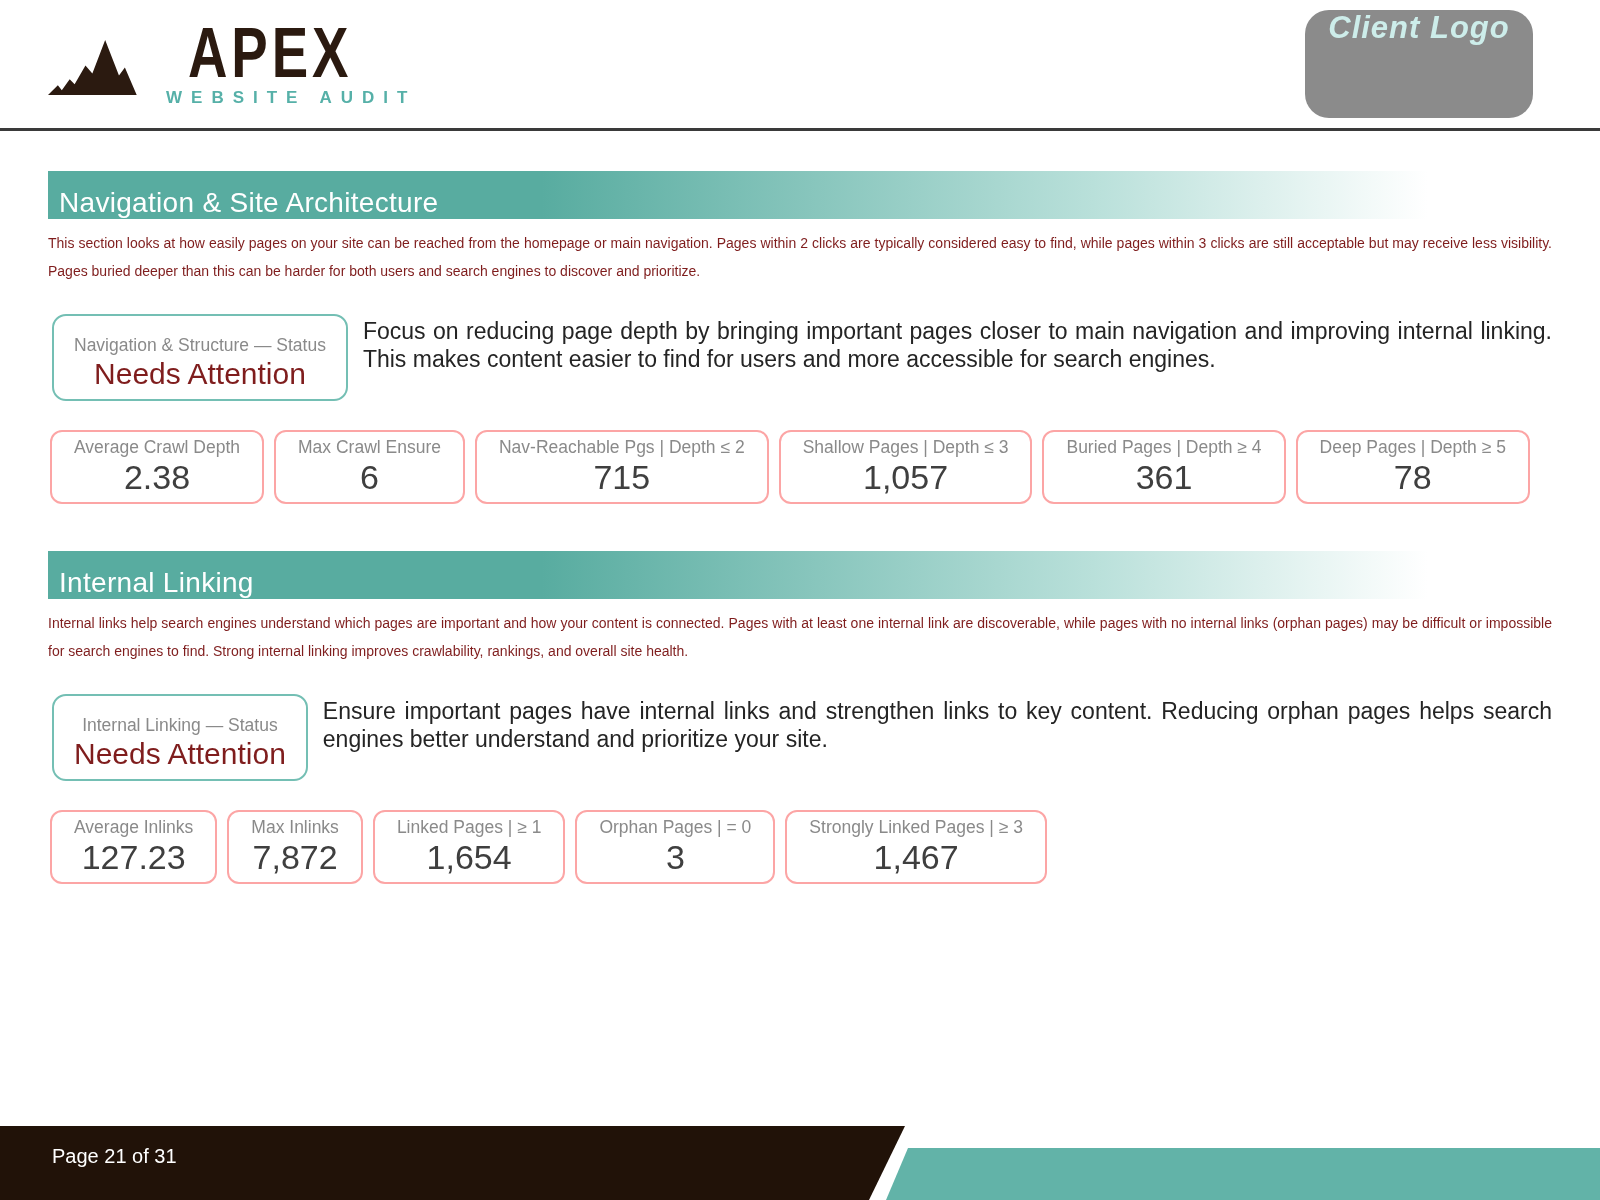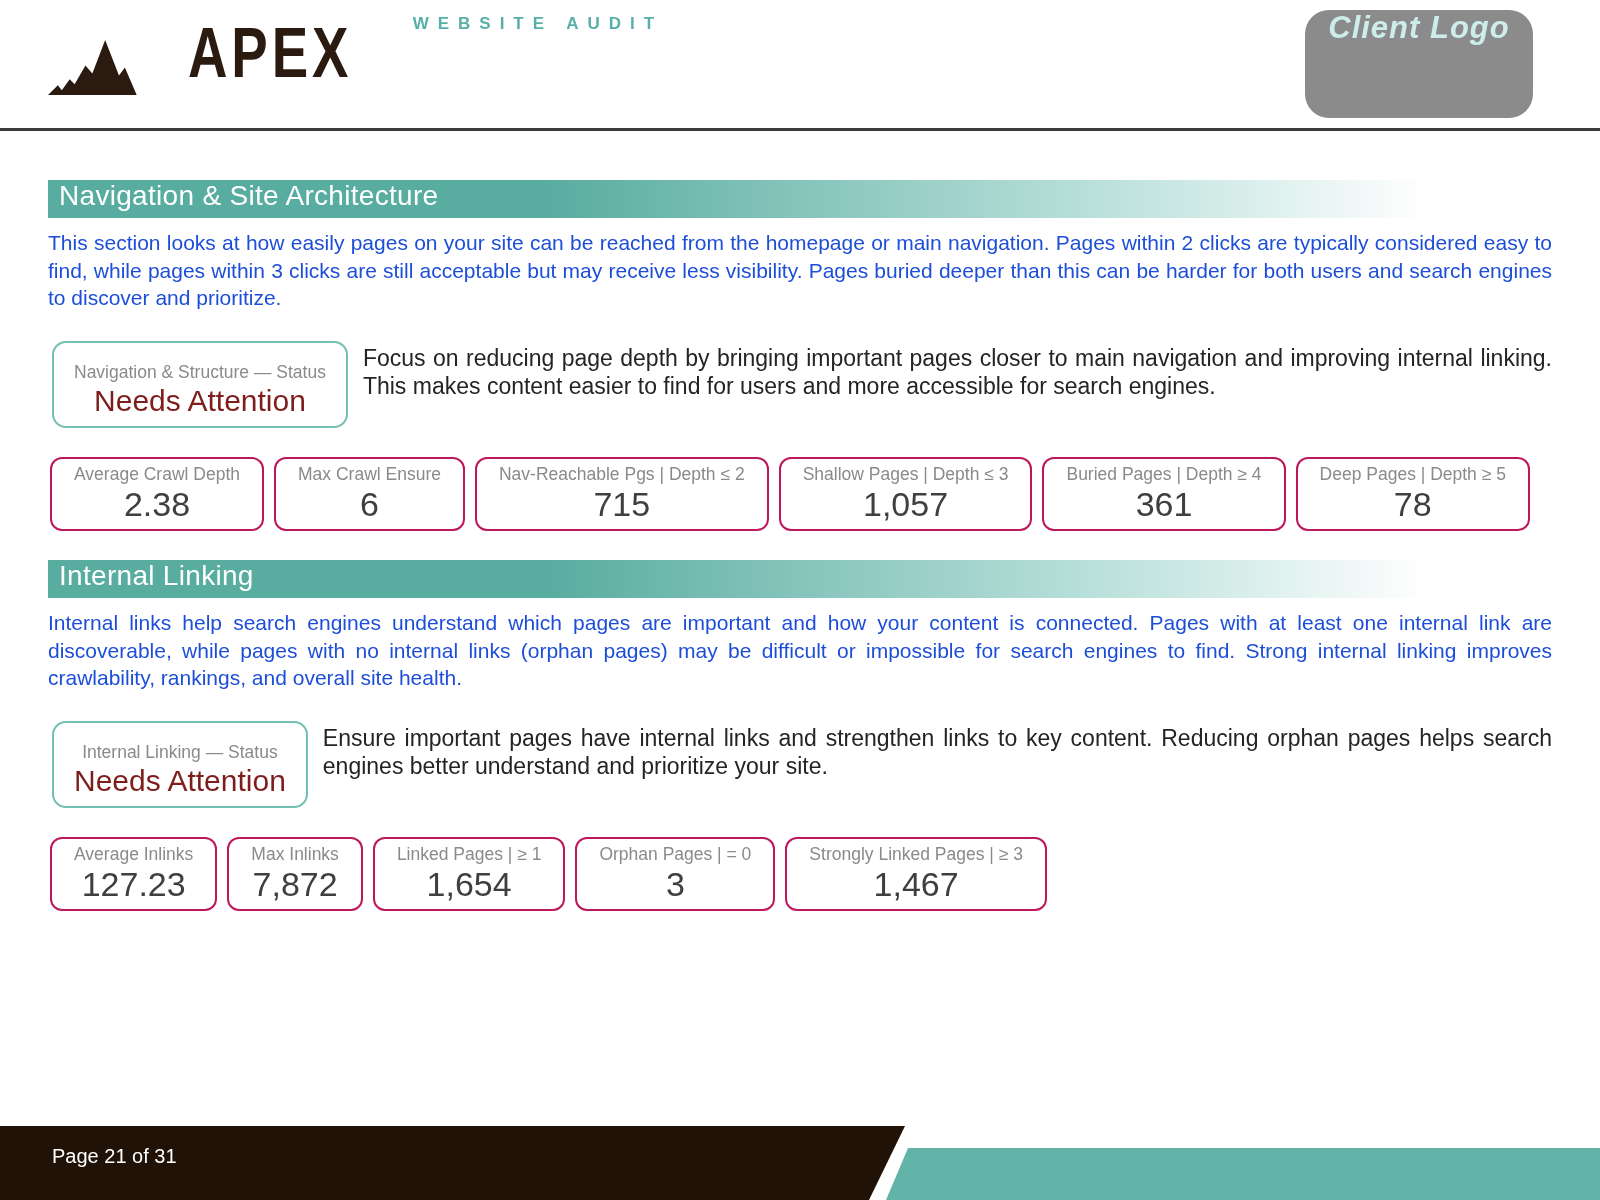--- a/index.html
+++ b/index.html
@@ -10,21 +10,21 @@
     position: relative; overflow: hidden;
     color: #222;
   }
   .page { position: absolute; inset: 0; background: #fff; }
 
   
   .header { position: absolute; top: 0; left: 0; width: 1600px; height: 128px; background: #fff; }
   .header-divider { position: absolute; top: 128px; left: 0; width: 1600px; height: 3px; background: #3a3a3a; }
   .logo { position: absolute; left: 48px; top: 16px; display: flex; align-items: flex-start; }
   .mountain { width: 138px; height: 74px; margin-top: 14px; }
-  .logo-text { display: flex; flex-direction: row; margin-left: 2px; gap: 36px; }
+  .logo-text { display: flex; flex-direction: column; margin-left: 2px; }
   .brand-name {
     font-size: 70px; font-weight: 700; color: #2b1a10; line-height: 74px;
     letter-spacing: 5px; transform: scaleX(0.78); transform-origin: left center; white-space: nowrap;
   }
   .brand-tagline {
     font-size: 17px; font-weight: 700; color: #56b0a8; letter-spacing: 9px;
     margin-top: -2px; margin-left: -22px; white-space: nowrap;
   }
   .client-logo {
     position: absolute; left: 1305px; top: 10px; width: 228px; height: 108px;
@@ -33,41 +33,41 @@
   }
   .client-logo span {
     font-style: italic; font-weight: 700; font-size: 31px; color: #cdedea; letter-spacing: 1px;
   }
 
   
   .section { position: absolute; left: 48px; width: 1504px; }
   #section-nav { top: 171px; }
   #section-linking { top: 551px; }
   .section-bar {
-    width: 1452px; height: 38px; margin-bottom: 11px;
+    width: 1452px; height: 48px; margin-bottom: 11px;
     background: linear-gradient(90deg, #58aca0 0%, #58aca0 34%, #b9e0da 72%, #ffffff 95%);
-    display: flex; align-items: flex-start; margin-top: 9px;
+    display: flex; align-items: flex-end;
   }
   .section-bar span { color: #ffffff; font-size: 28px; font-weight: 400; padding-left: 11px; letter-spacing: 0.3px; }
   .body-text {
-    font-size: 21px; line-height: 27.5px; text-align: justify; color: #1d4ed8;
+    font-size: 14px; line-height: 27.5px; text-align: justify; color: #7f1d1d;
     margin-bottom: 29px;
   }
   .status-row { display: flex; align-items: flex-start; gap: 15px; margin-bottom: 29px; margin-left: 4px; }
   .status-box {
     border: 2px solid #74bfb4; border-radius: 14px; padding: 19px 20px 9px 20px;
     text-align: center; flex: 0 0 auto; background: #fff;
   }
   .status-label { font-size: 17.5px; color: #8a8a8a; margin-bottom: 2px; white-space: nowrap; }
   .status-value { font-size: 30px; color: #7f1d1d; line-height: 32px; white-space: nowrap; }
   .rec-text { flex: 1; font-size: 23px; line-height: 28px; text-align: justify; color: #242424; padding-top: 3px; }
 
   .metrics-row { display: flex; gap: 10px; margin-left: 2px; }
   .metric-card {
-    border: 2px solid #be185d; border-radius: 12px; padding: 5px 22px 7px 22px;
+    border: 2px solid #fca5a5; border-radius: 12px; padding: 5px 22px 7px 22px;
     text-align: center; background: #fff; flex: 0 0 auto;
   }
   .metric-label { font-size: 17.5px; color: #8a8a8a; white-space: nowrap; margin-bottom: 1px; }
   .metric-value { font-size: 34px; color: #3f3f3f; line-height: 36px; white-space: nowrap; }
 
   
   .footer-dark {
     position: absolute; left: 0; top: 1126px; width: 1600px; height: 74px;
     background: #211208;
     clip-path: polygon(0 0, 905px 0, 869px 74px, 0 74px);

